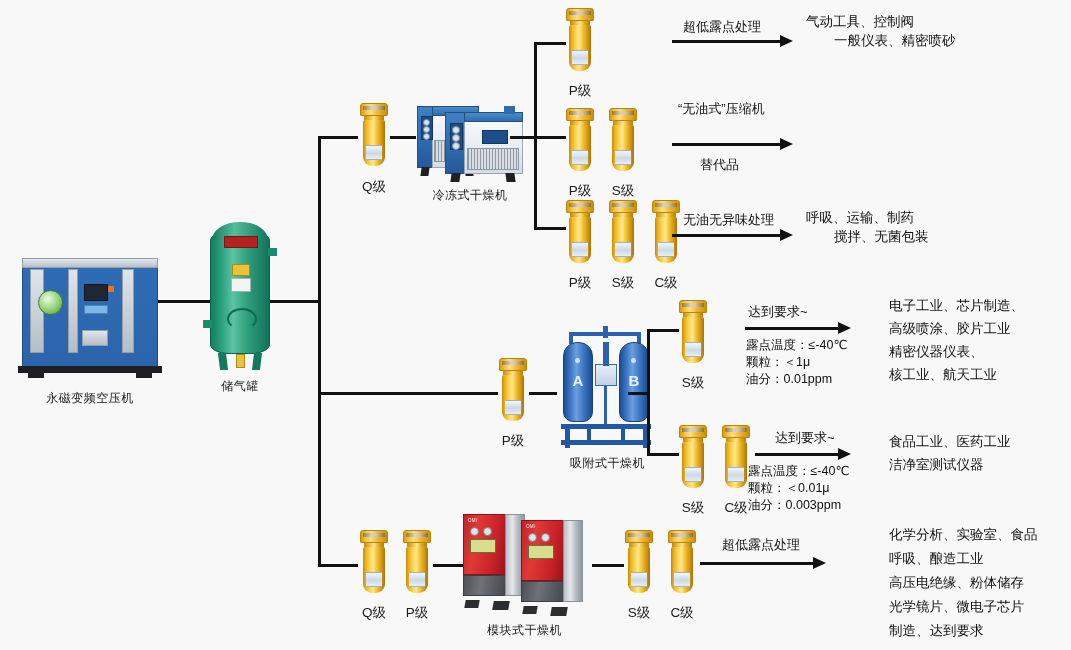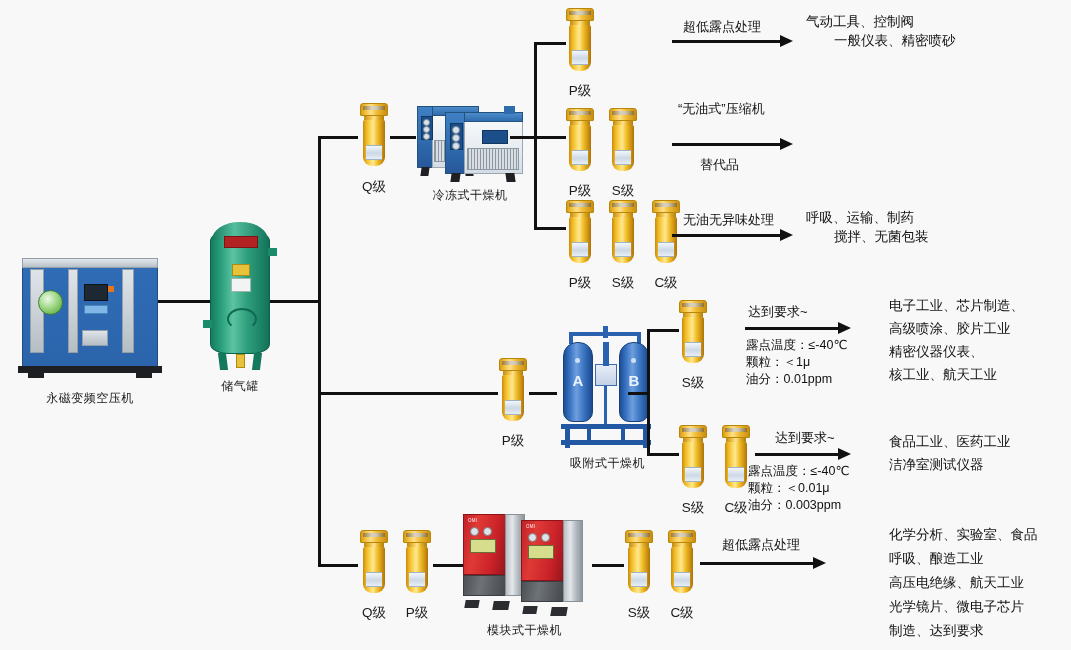--- a/index.html
+++ b/index.html
@@ -508,17 +508,17 @@
   </div>
   <div class="gradelabel abs" style="left:609px;top:604px;width:60px;">S级</div>
   <div class="gradelabel abs" style="left:652px;top:604px;width:60px;">C级</div>
 
   <div class="arrowlabel abs" style="left:722px;top:536px;">超低露点处理</div>
   <div class="arrow-line" style="left:700px;top:562px;width:115px;"></div>
   <div class="arrow-head" style="left:813px;top:557px;"></div>
 
   <div class="apptext abs" style="left:889px;top:525px;">化学分析、实验室、食品</div>
   <div class="apptext abs" style="left:889px;top:521px;margin-top:28px;">呼吸、酿造工业</div>
-  <div class="apptext abs" style="left:889px;top:573px;">高压电绝缘、航天工业</div>
+  <div class="apptext abs" style="left:889px;top:573px;">高压电绝缘、粉体储存</div>
   <div class="apptext abs" style="left:889px;top:597px;">光学镜片、微电子芯片</div>
   <div class="apptext abs" style="left:889px;top:621px;">制造、达到要求</div>
 
 </div>
 
 </body></html>

